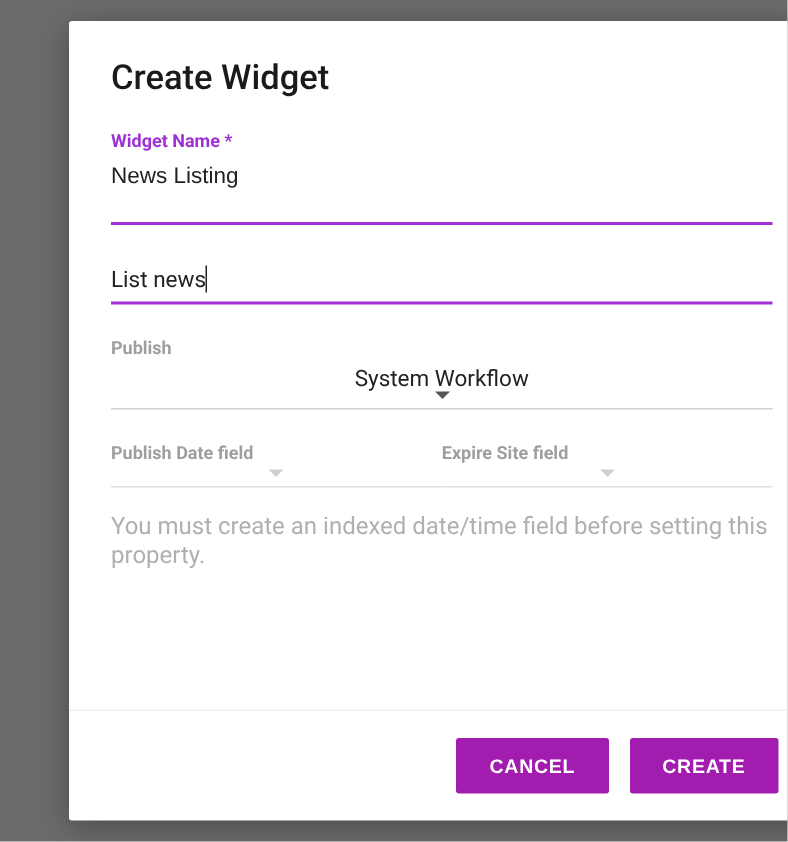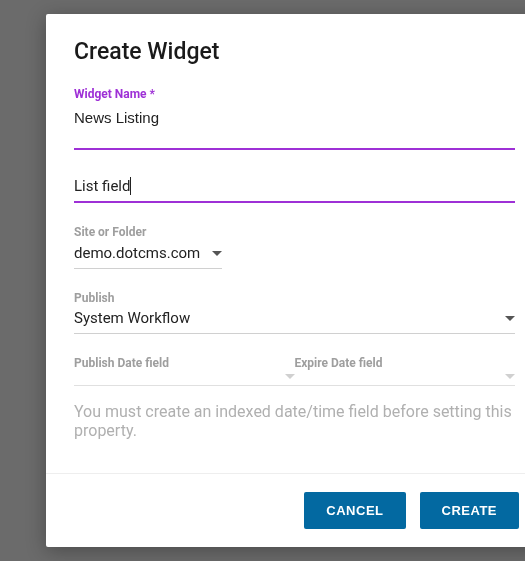--- a/index.html
+++ b/index.html
@@ -53,20 +53,21 @@
       color: #222;
       padding: 4px 0 22px 0;
       outline: none;
       background: transparent;
     }
     .select-row {
       display: flex;
       align-items: center;
       border-bottom: 1px solid #d0d0d0;
       padding-bottom: 6px;
+      flex-direction: column;
     }
     .select-row.disabled {
       border-bottom: 1px solid #e0e0e0;
     }
     .select-value {
       flex: 1;
       font-size: 15px;
       color: #222;
     }
     .select-value.empty {
@@ -106,21 +107,21 @@
       padding-right: 0;
     }
     .dialog-footer {
       border-top: 1px solid #eee;
       padding: 18px 24px;
       display: flex;
       justify-content: flex-end;
       gap: 14px;
     }
     .btn {
-      background: #0369a1;
+      background: #a21caf;
       color: #fff;
       border: none;
       font-size: 13px;
       font-weight: 600;
       letter-spacing: 0.5px;
       padding: 11px 22px;
       cursor: pointer;
       text-transform: uppercase;
       border-radius: 2px;
     }
@@ -132,50 +133,43 @@
   <div class="dialog-body">
     <h1 class="dialog-title">Create Widget</h1>
 
     <div class="field">
       <label class="field-label">Widget Name *</label>
       <input type="text" class="field-input" value="News Listing" style="">
     </div>
 
     <div class="field">
       <div style="border-bottom:2px solid #9e30d6; padding:4px 0 6px 0;">
-        <span class="cursor-bar" style="font-size:15px; color:#222;">List field</span>
+        <span class="cursor-bar" style="font-size:15px; color:#222;">List news</span>
       </div>
     </div>
 
-    <div class="field">
-      <label class="field-label muted">Site or Folder</label>
-      <div class="site-row">
-        <span class="select-value">demo.dotcms.com</span>
-        <span class="caret"></span>
-      </div>
-    </div>
 
     <div class="field">
       <label class="field-label muted">Publish</label>
       <div class="select-row">
         <span class="select-value">System Workflow</span>
         <span class="caret"></span>
       </div>
     </div>
 
     <div class="two-col">
       <div class="field">
         <label class="field-label muted">Publish Date field</label>
         <div class="select-row disabled">
           <span class="select-value empty"></span>
           <span class="caret light"></span>
         </div>
       </div>
       <div class="field">
-        <label class="field-label muted">Expire Date field</label>
+        <label class="field-label muted">Expire Site field</label>
         <div class="select-row disabled">
           <span class="select-value empty"></span>
           <span class="caret light"></span>
         </div>
       </div>
     </div>
 
     <p class="hint">You must create an indexed date/time field before setting this property.</p>
   </div>
 

